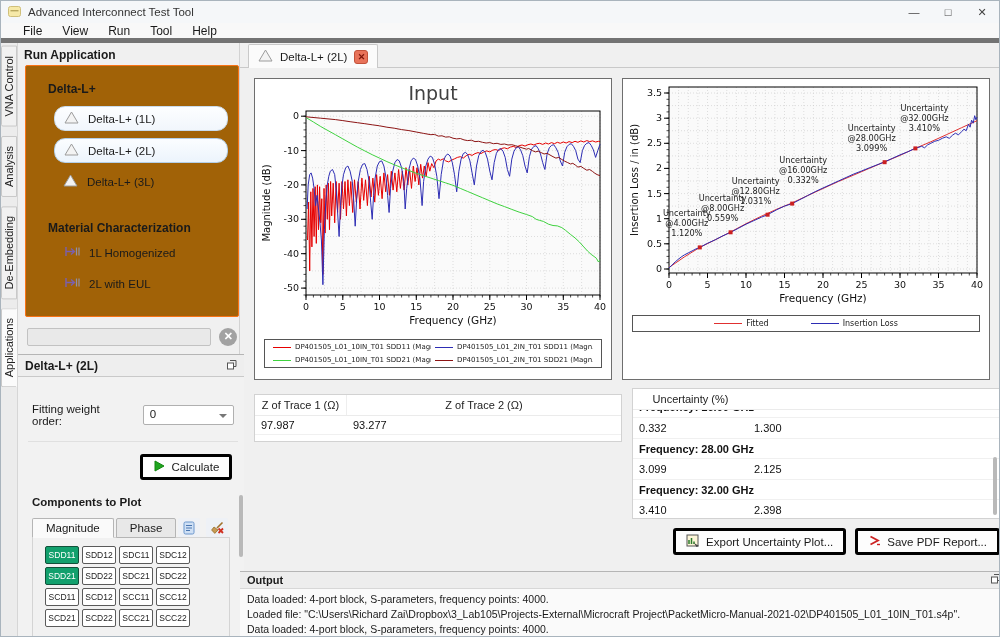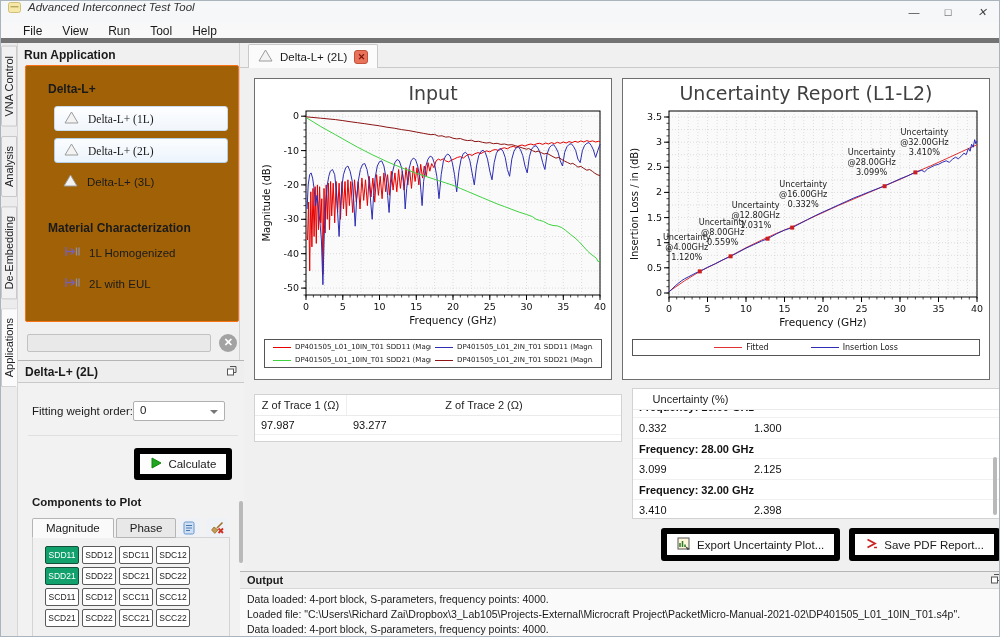--- a/index.html
+++ b/index.html
@@ -1,22 +1,22 @@
 <!DOCTYPE html>
 <html style="--accent-green: #12a06d; --purple: #7a5fae; --close-red: #e8735a; --play-green: #1fa51f;"><head>
 <meta charset="utf-8">
 <style>
   * { margin:0; padding:0; box-sizing:border-box; }
   html,body { background:#d8d8d8; }
   .app { width:1000px; height:637px; position:relative; background:#f0f0f0;
          font-family:"Liberation Sans", sans-serif; color:#1a1a1a; overflow:hidden;
          border:1px solid #a9b4bd; }
   
-  .titlebar { height:22px; background:#f5f7f9; display:flex; align-items:flex-start;
-              padding-left:7px; gap:7px; font-size:11.5px; color:#333;font-style:italic; }
+  .titlebar { height:22px; background:#f5f7f9; display:flex; align-items:center;
+              padding-left:7px; gap:7px; font-size:11.5px; color:#333; }
   .win-controls { margin-left:auto; display:flex; height:100%; }
   .win-btn { width:34px; display:flex; align-items:center; justify-content:center;
              font-size:11px; color:#444; }
   .menubar { height:20px; background:#f8f8f8; border-bottom:5px solid #737373;
              display:flex; align-items:center; padding-left:12px; font-size:12px; }
   .menu-item { padding:2px 10px; }
   .workspace { display:flex; height:595px; }
   
   .left { width:238px; display:flex; background:#f0f0f0; }
   .side-strip { width:28px; background:#ececec; border-right:1px solid #d6d6d6;
@@ -27,42 +27,42 @@
   .side-tab.sel { background:#fbfbfb; border-left-color:#fbfbfb; }
   .left-main { flex:1; display:flex; flex-direction:column; }
   .run-app { height:300px; position:relative; padding:5px 6px; }
   .panel-title { font-weight:bold; font-size:12px; }
   .groupbox { position:absolute; left:7px; right:5px; top:22px; bottom:4px;
               border:1px solid #f97316; background:#a16207; border-radius:2px; padding:8px 8px; }
   .grp-label { font-weight:bold; font-size:12px; margin:8px 0 10px 14px; }
   .grp-label.m2 { margin-top:28px; }
   .dl-btn { display:flex; align-items:center; gap:9px; margin:0 2px 7px 20px;
             padding:4px 9px; font-size:11.5px; }
-  .dl-btn.boxed { background:linear-gradient(#fdfeff,#f1f6fc); border:1px solid #c9dbec; border-radius:3px;font-family:Liberation Serif, serif; }
+  .dl-btn.boxed { background:linear-gradient(#fdfeff,#f1f6fc); border:1px solid #c9dbec; border-radius:11px; }
   .dl-btn.hot   { border-color:#b3cfe8; background:linear-gradient(#fbfdff,#ecf4fc); }
   .mat-item { display:flex; align-items:center; gap:8px; margin:0 0 16px 30px; font-size:11.5px; }
   .progress-row { height:36px; display:flex; align-items:center; gap:8px; padding:0 7px 0 9px; }
   .pbar { flex:1; height:18px; background:#e9e9e9; border:1px solid #c2c2c2; border-radius:2px; }
   .cancel-btn { width:18px; height:18px; border-radius:50%; background:#a2a2a2; color:#fff;
                 font-size:11px; line-height:17px; text-align:center; font-weight:bold; }
   .delta-panel { flex:1; border-top:1px solid #b5b5b5; background:#f2f2f2;
                  display:flex; flex-direction:column; position:relative; }
   .dp-header { height:22px; background:#eeeeee; border-bottom:1px solid #c9c9c9;
                display:flex; align-items:center; font-weight:bold; font-size:12px; padding:0 7px; }
   .float-ic { margin-left:auto; }
   .dp-body { flex:1; padding:10px 10px 0 14px; }
-  .fit-row { display:flex; align-items:center; margin-top:8px; font-size:11.5px; }
+  .fit-row { display:flex; align-items:center; gap:10px; margin-top:16px; font-size:11.5px; }
   .select { width:92px; height:20px; background:#fff; border:1px solid #b0b0b0; border-radius:2px;
             font-size:11.5px; padding:2px 6px; position:relative; }
   .select:after { content:""; position:absolute; right:6px; top:8px; border:4px solid transparent;
                   border-top-color:#777; }
   .dp-sep { border-top:1px solid #e0e0e0; margin:14px -4px 0; }
   .calc-row { display:flex; justify-content:flex-end; margin:12px 2px 0 0; }
   .btn { display:inline-flex; align-items:center; gap:6px; padding:3px 10px; background:#fdfdfd;
-         border:6px solid #000000; border-radius:3px; font-size:11.5px; }
+         border:3px solid #000000; border-radius:3px; font-size:11.5px; }
   .comp-label { font-weight:bold; font-size:11.5px; margin-top:16px; }
   .ptabs { display:flex; align-items:flex-end; margin-top:9px; }
   .ptab { padding:3px 13px; font-size:11.5px; background:#e8e8e8; border:1px solid #b5b5b5;
           margin-right:2px; border-radius:2px 2px 0 0; position:relative; top:1px; }
   .ptab.active { background:#fafafa; border-bottom-color:#fafafa; }
   .ptab-icons { margin-left:auto; display:flex; gap:6px; padding-right:6px; }
   .ic-btn { width:22px; height:19px; display:flex; align-items:center; justify-content:center;
             background:#eef1f6; border-radius:2px; }
   .comp-pane { border:1px solid #d4d4d4; background:#f1f1f1; padding:8px 0 10px 12px; margin-right:4px; }
   .comp-grid { display:grid; grid-template-columns:repeat(4,34px); gap:3px; }
@@ -441,21 +441,20 @@
                   <span class="lg-line" style="border-top-color: rgb(63, 210, 63);"></span>
                   <span>DP401505_L01_10IN_T01 SDD21 (Magn.)</span>
                 </div>
                 <div class="lg-entry">
                   <span class="lg-line" style="border-top-color: rgb(140, 20, 20);"></span>
                   <span>DP401505_L01_2IN_T01 SDD21 (Magn.)</span>
                 </div>
               </div>
           </div>
           <div class="chart-box cb2">
-            <div class="chart-title">Uncertainty Report (L1-L2)</div>
             <svg id="svg2" class="chart-svg" width="358" height="234" viewBox="0 0 358 234">
                 <rect x="42" y="7" width="308" height="186" fill="#fafafa"></rect>
                 <line x1="42.0" y1="7" x2="42.0" y2="193" stroke="#c9c9c9" stroke-width="0.6" stroke-dasharray="1 2"></line>
                 <line x1="51.6" y1="7" x2="51.6" y2="193" stroke="#c9c9c9" stroke-width="0.6" stroke-dasharray="1 2"></line>
                 <line x1="61.3" y1="7" x2="61.3" y2="193" stroke="#c9c9c9" stroke-width="0.6" stroke-dasharray="1 2"></line>
                 <line x1="70.9" y1="7" x2="70.9" y2="193" stroke="#c9c9c9" stroke-width="0.6" stroke-dasharray="1 2"></line>
                 <line x1="80.5" y1="7" x2="80.5" y2="193" stroke="#c9c9c9" stroke-width="0.6" stroke-dasharray="1 2"></line>
                 <line x1="90.1" y1="7" x2="90.1" y2="193" stroke="#c9c9c9" stroke-width="0.6" stroke-dasharray="1 2"></line>
                 <line x1="99.8" y1="7" x2="99.8" y2="193" stroke="#c9c9c9" stroke-width="0.6" stroke-dasharray="1 2"></line>
                 <line x1="109.4" y1="7" x2="109.4" y2="193" stroke="#c9c9c9" stroke-width="0.6" stroke-dasharray="1 2"></line>

